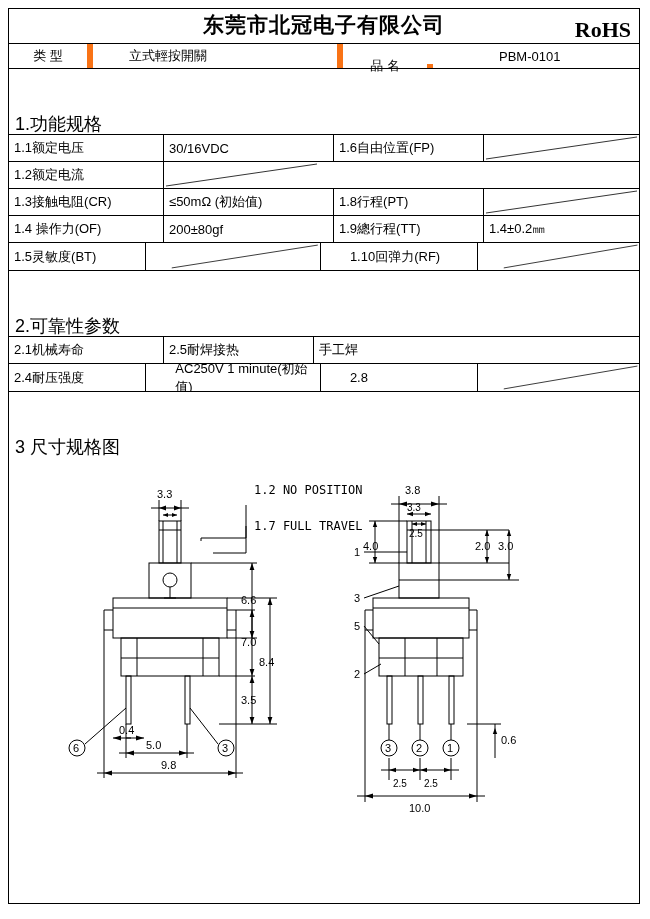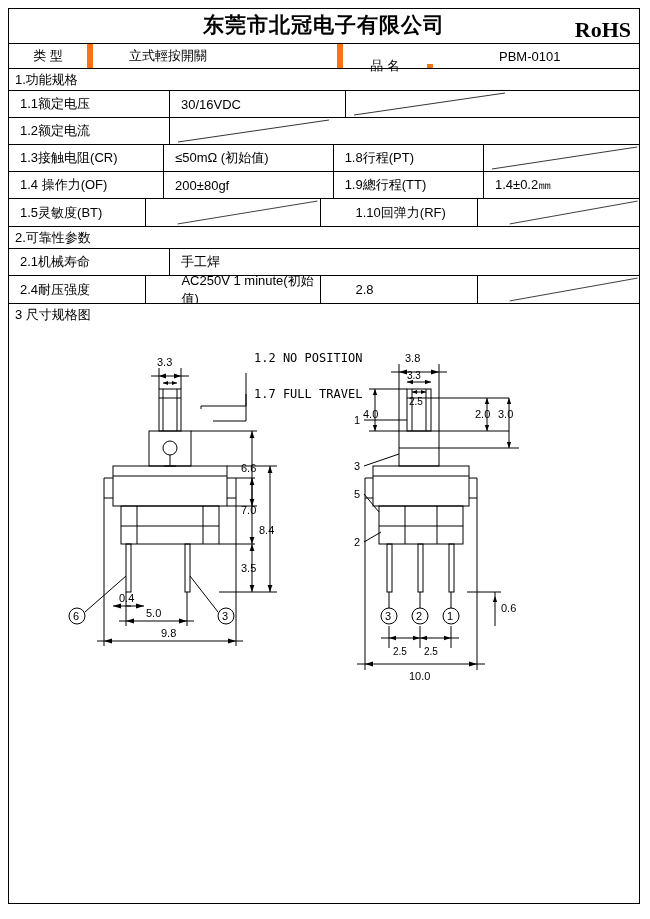--- a/index.html
+++ b/index.html
@@ -12,26 +12,26 @@
   .rohs{position:absolute;right:8px;top:0px;font-size:22px;font-weight:bold;font-family:"Liberation Serif",serif;margin-top:8px;}
   
   .typerow{position:relative;height:24px;border-bottom:1px solid #000;display:flex;}
   .typerow .c{border-right:6px solid #f97316;display:flex;align-items:center;box-sizing:border-box;font-size:13px;}
   .typerow .c.last{border-right:none;}
   .tc1{width:84px;justify-content:center;}
   .tc2{width:250px;padding-left:36px;}
   .tc3{width:90px;justify-content:center;margin-top:20px;}
   .tc4{flex:1;padding-left:66px;}
   
-  .secrow{height:22px;border-bottom:1px solid #000;display:flex;align-items:center;padding-left:6px;font-size:13px;box-sizing:border-box;}
+  .secrow{height:22px;border-bottom:1px solid #000;display:flex;align-items:center;padding-left:6px;font-size:18px;box-sizing:border-box;margin-top:44px;}
   
   .grid{border-bottom:1px solid #000;}
   .row{display:flex;height:27px;border-bottom:1px solid #000;box-sizing:border-box;}
   .row:last-child{border-bottom:none;gap:24px;}
-  .cell{box-sizing:border-box;border-right:1px solid #000;font-size:13px;display:flex;align-items:center;padding-left:5px;position:relative;overflow:hidden;margin-left:6px;}
+  .cell{box-sizing:border-box;border-right:1px solid #000;font-size:13px;display:flex;align-items:center;padding-left:5px;position:relative;overflow:hidden;}
   .cell.last{border-right:none;}
   .c1{width:155px;}
   .c2{width:170px;}
   .c3{width:150px;}
   .c4{width:155px;}
   .diag{position:absolute;left:0;top:0;width:100%;height:100%;}
   .drawarea{position:relative;height:530px;}
   svg{display:block;}
   .lbl{font-family:"Liberation Sans",sans-serif;}
 </style>
@@ -52,20 +52,21 @@
       <div class="c tc3">品 名</div>
       <div class="c tc4 last">PBM-0101</div>
     </div>
 
     <div class="secrow">1.功能规格</div>
 
     <div class="grid">
       <div class="row">
         <div class="cell c1">1.1额定电压</div>
         <div class="cell c2">30/16VDC</div>
+        <div class="cell c3">1.6自由位置(FP)</div>
         <div class="cell c4 last">
           <svg class="diag" viewBox="0 0 155 26" preserveAspectRatio="none">
               <line x1="2" y1="24" x2="153" y2="2" stroke="#000" stroke-width="0.8"></line>
             </svg>
         </div>
       </div>
       <div class="row">
         <div class="cell c1">1.2额定电流</div>
         <div class="cell c4 last">
           <svg class="diag" viewBox="0 0 155 26" preserveAspectRatio="none">
@@ -103,20 +104,21 @@
             </svg>
         </div>
       </div>
     </div>
 
     <div class="secrow">2.可靠性参数</div>
 
     <div class="grid">
       <div class="row">
         <div class="cell c1">2.1机械寿命</div>
+        <div class="cell c3">2.5耐焊接热</div>
         <div class="cell c4 last">手工焊</div>
       </div>
       <div class="row">
         <div class="cell c1">2.4耐压强度</div>
         <div class="cell c2">AC250V 1 minute(初始值)</div>
         <div class="cell c3">2.8</div>
         <div class="cell c4 last">
           <svg class="diag" viewBox="0 0 155 26" preserveAspectRatio="none">
               <line x1="2" y1="24" x2="153" y2="2" stroke="#000" stroke-width="0.8"></line>
             </svg>

